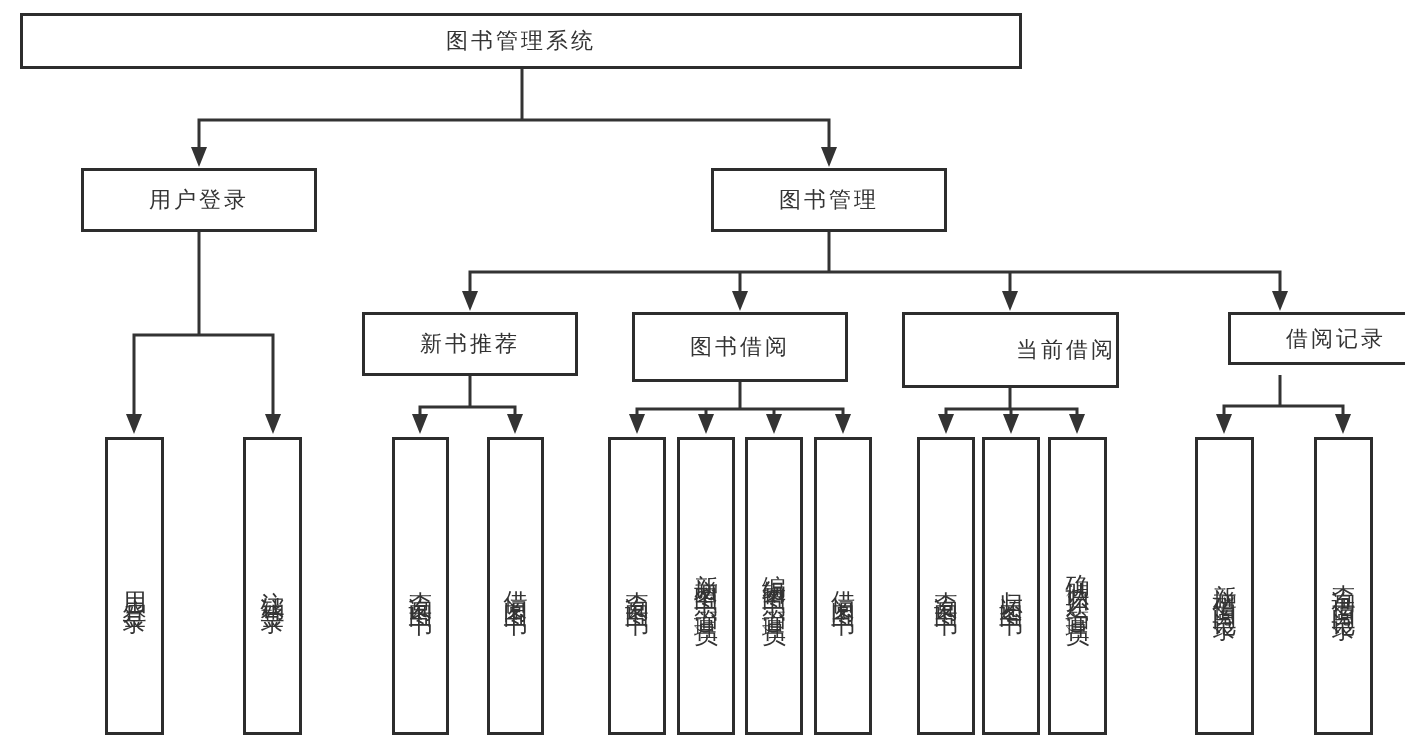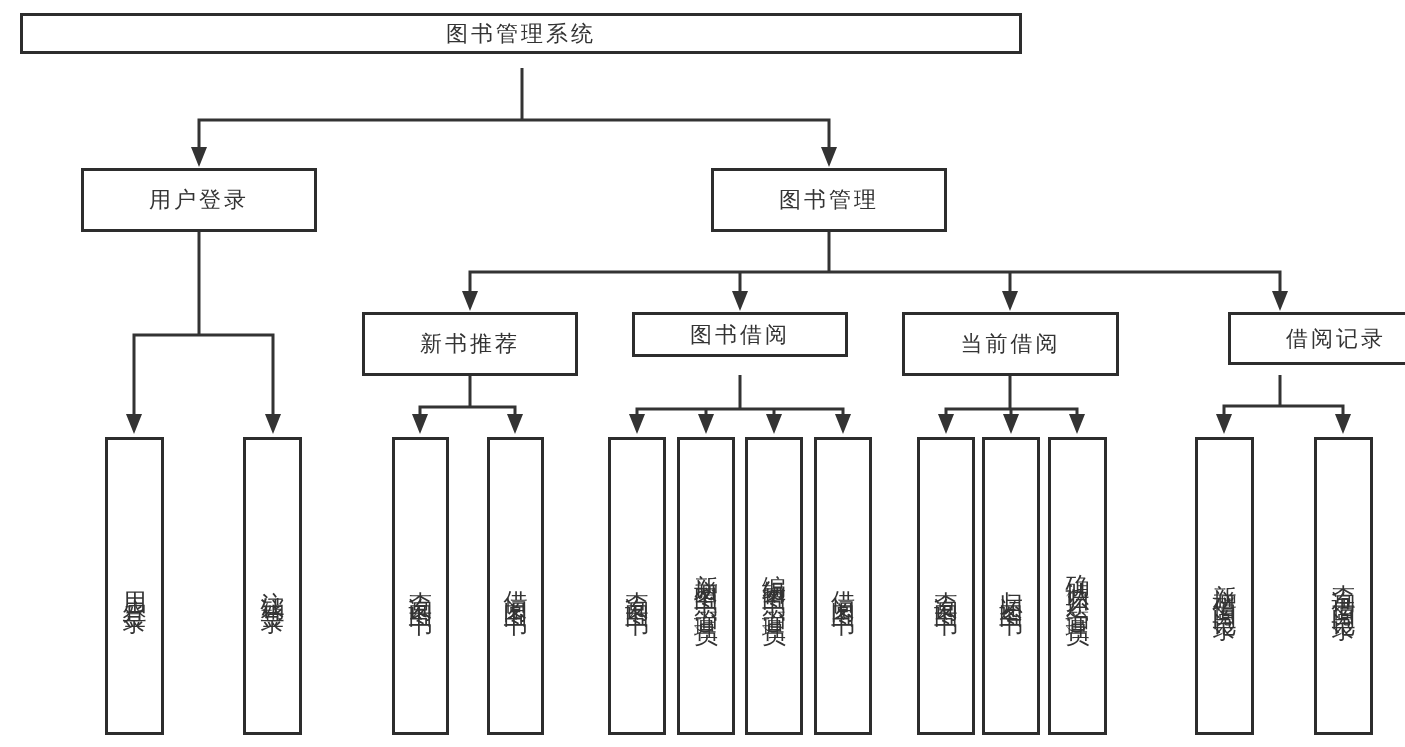--- a/index.html
+++ b/index.html
@@ -72,38 +72,38 @@
       <polygon points="766,414 782,414 774,434"></polygon>
       <polygon points="835,414 851,414 843,434"></polygon>
       <polygon points="938,414 954,414 946,434"></polygon>
       <polygon points="1003,414 1019,414 1011,434"></polygon>
       <polygon points="1069,414 1085,414 1077,434"></polygon>
       <polygon points="1216,414 1232,414 1224,434"></polygon>
       <polygon points="1335,414 1351,414 1343,434"></polygon>
     </g>
   </svg>
 
-  <div class="box hbox" style="left:20px;top:13px;width:1002px;height:41px;">
+  <div class="box hbox" style="left:20px;top:13px;width:1002px;height:56px;">
     <span>图书管理系统</span>
   </div>
 
   <div class="box hbox" style="left:81px;top:168px;width:236px;height:64px;">
     <span>用户登录</span>
   </div>
   <div class="box hbox" style="left:711px;top:168px;width:236px;height:64px;text-align:right;">
     <span>图书管理</span>
   </div>
 
   <div class="box hbox" style="left:362px;top:312px;width:216px;height:64px;align-items:center;">
     <span>新书推荐</span>
   </div>
-  <div class="box hbox" style="left:632px;top:312px;width:216px;height:45px;">
+  <div class="box hbox" style="left:632px;top:312px;width:216px;height:70px;">
     <span>图书借阅</span>
   </div>
-  <div class="box hbox" style="left:902px;top:312px;width:217px;height:64px;">
+  <div class="box hbox" style="left:902px;top:312px;width:217px;height:76px;justify-content:flex-end;">
     <span>当前借阅</span>
   </div>
   <div class="box hbox" style="left:1228px;top:312px;width:216px;height:53px;">
     <span>借阅记录</span>
   </div>
 
   <div class="box vbox" style="left:105px;top:437px;width:59px;height:298px;">
     <span class="vt">用户登录</span>
   </div>
   <div class="box vbox" style="left:243px;top:437px;width:59px;height:298px;">

